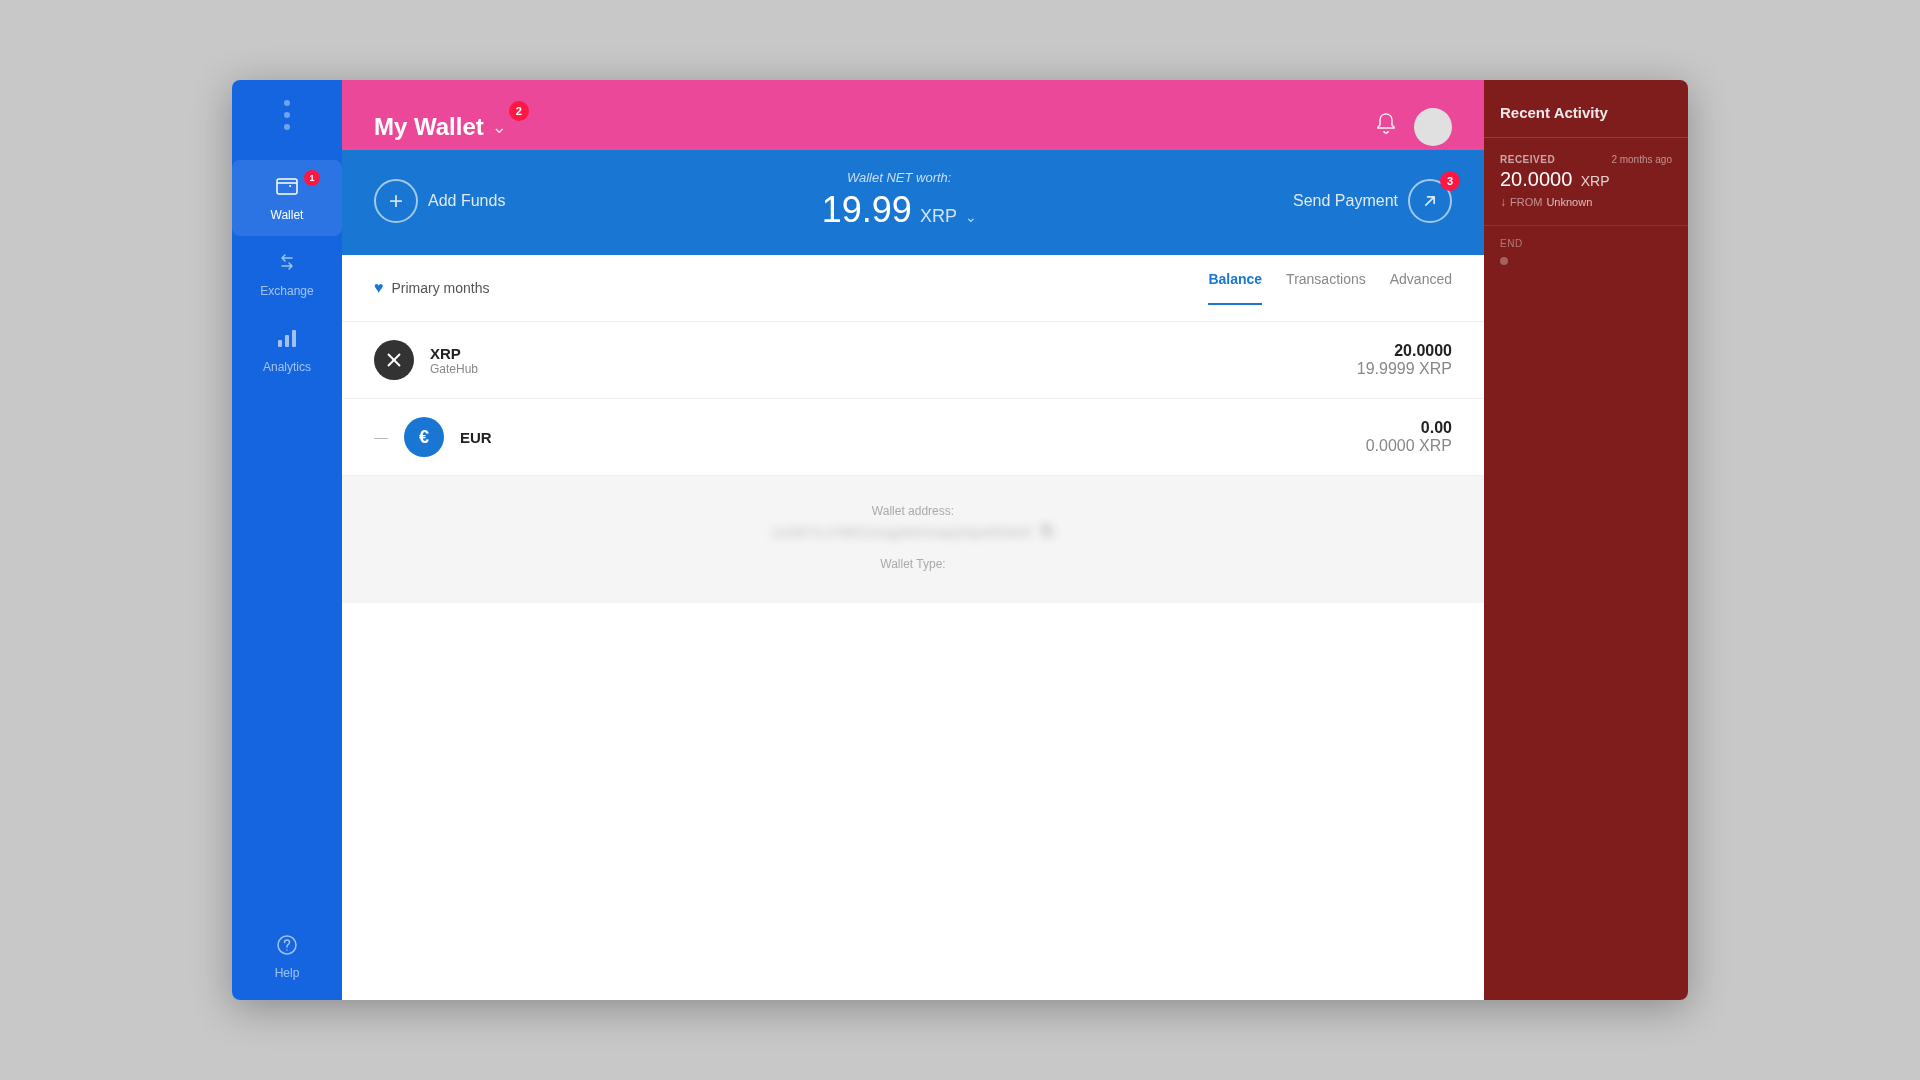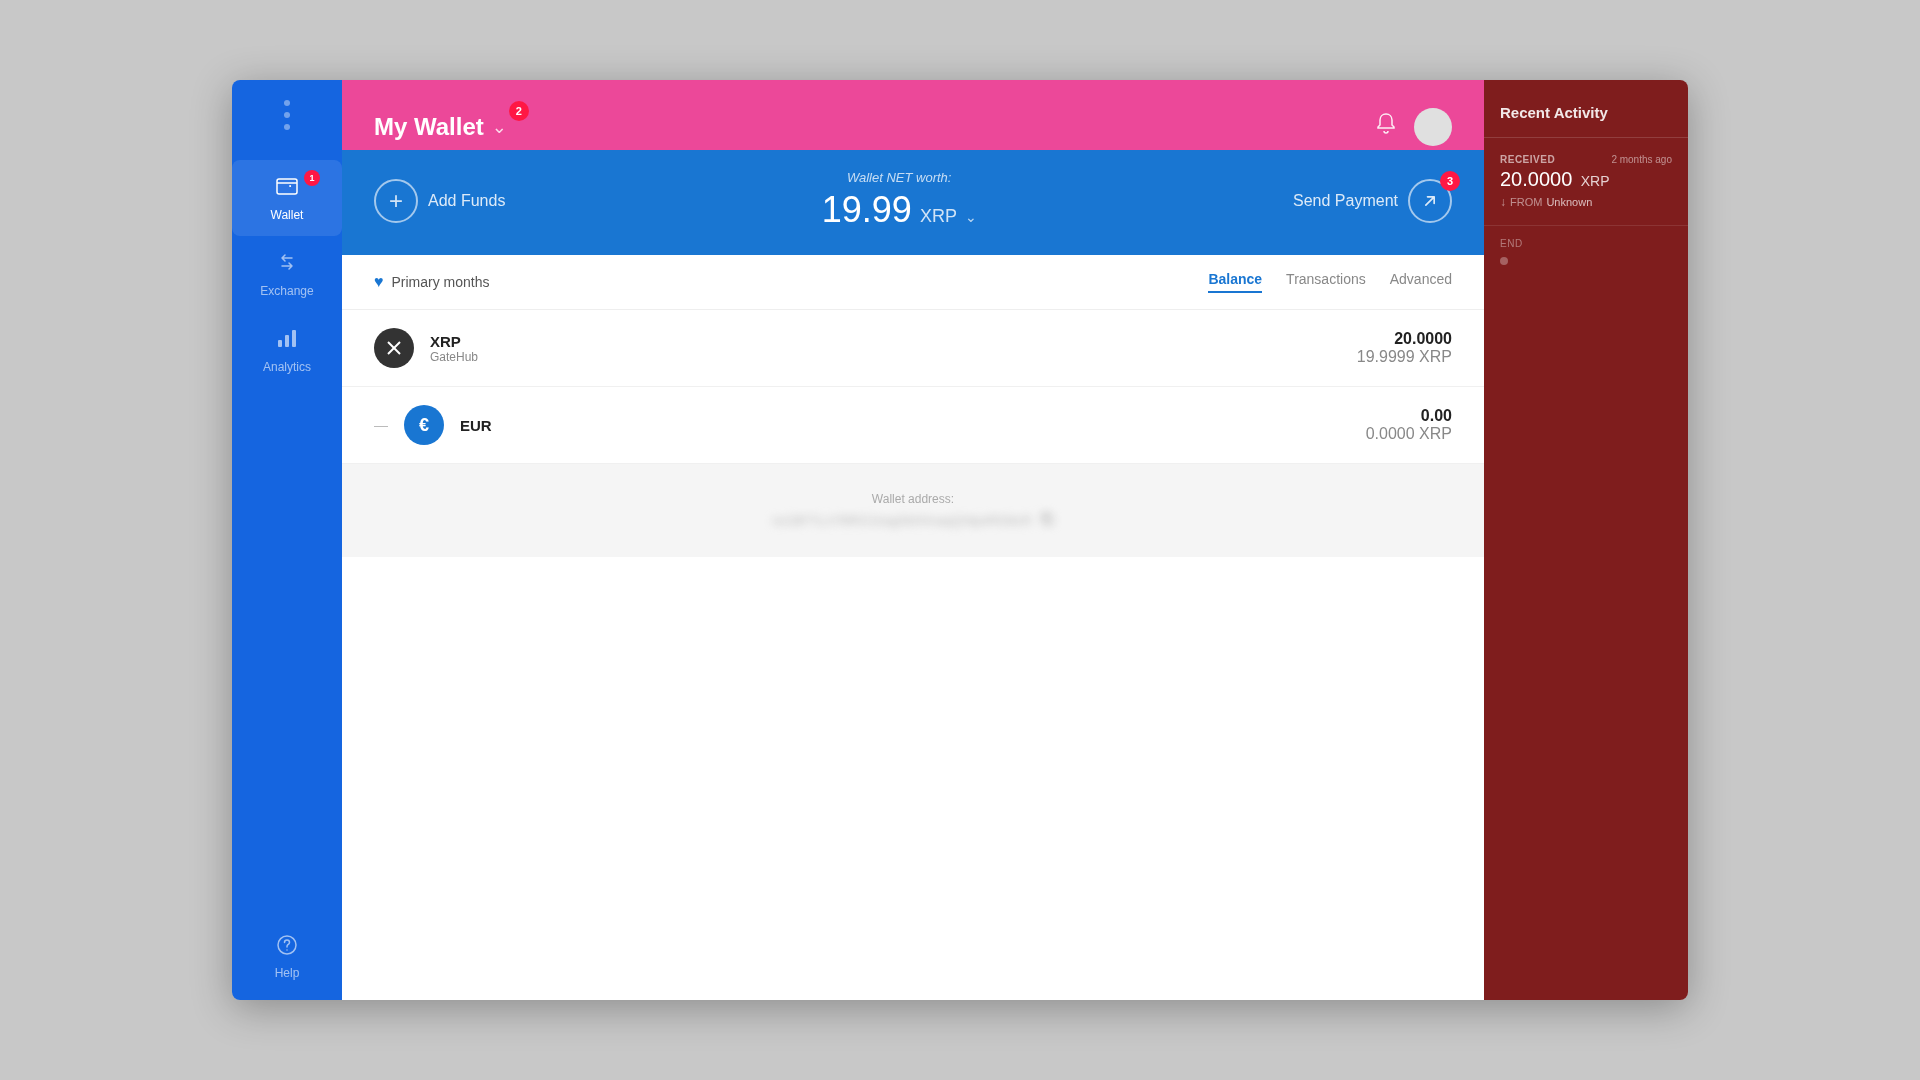--- a/index.html
+++ b/index.html
@@ -325,21 +325,21 @@
 
     .wallet-tabs {
       display: flex;
       gap: 24px;
     }
 
     .wallet-tab {
       font-size: 14px;
       color: #888;
       cursor: pointer;
-      padding-bottom: 4px;
+      padding-bottom: 16px;
     }
 
     .wallet-tab.active {
       color: #1976d2;
       font-weight: 600;
       border-bottom: 2px solid #1976d2;
     }
 
     
     .balance-list {
@@ -706,20 +706,21 @@
           <div class="wallet-address-label">Wallet address:</div>
           <div class="wallet-address-value">
             <span>rw1BF7LcYf9RG1kag0b0HnaqQ0dp4RD8cR</span>
             <span class="copy-icon">
               <svg width="14" height="14" viewBox="0 0 16 16" fill="none" style="filter:blur(0)">
                 <rect x="5" y="5" width="9" height="9" rx="1" stroke="#aaa" stroke-width="1.5"></rect>
                 <path d="M3 11V2h9" stroke="#aaa" stroke-width="1.5" stroke-linecap="round"></path>
               </svg>
             </span>
           </div>
+          <div class="wallet-type-label">Wallet Type:</div>
         </div>
       </div>
     </div>
   </div>
 
   <div class="right-panel">
     <div class="recent-activity-header">Recent Activity</div>
     <div class="activity-item">
       <div class="activity-meta">
         <span class="activity-type">RECEIVED</span>

